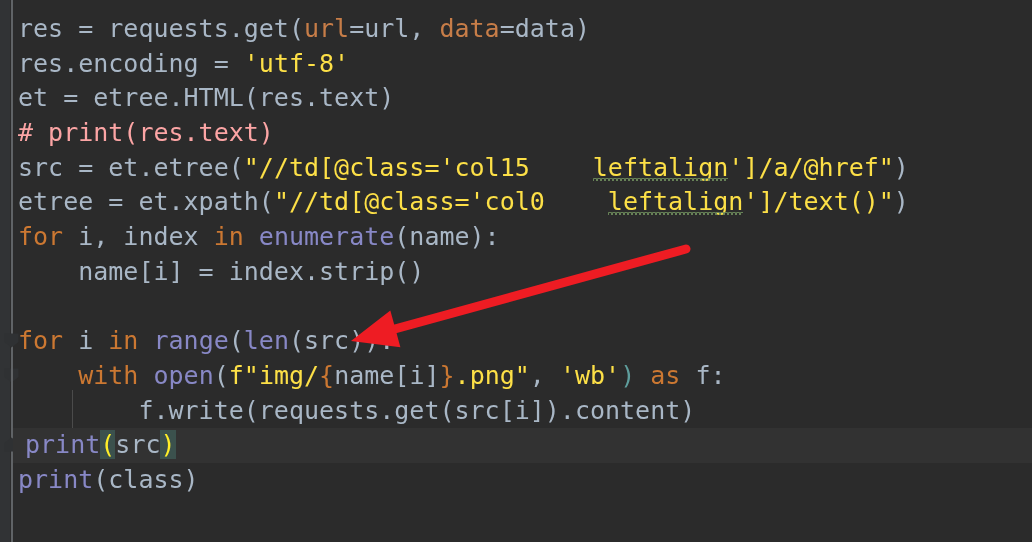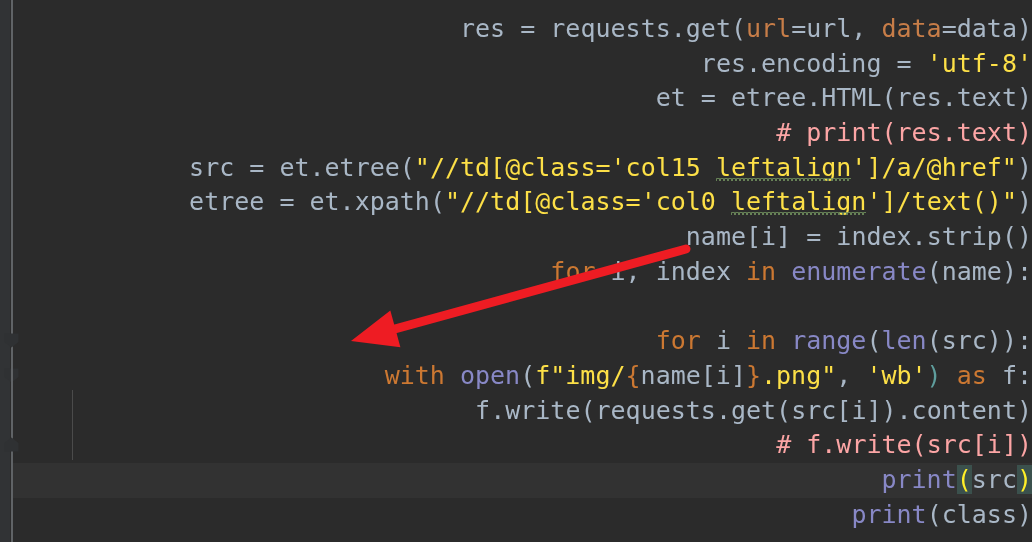--- a/index.html
+++ b/index.html
@@ -35,21 +35,20 @@
   }
   .line {
     position:relative;
     height:34.7px;
     line-height:34.7px;
     font-size:25px;
     white-space:pre;
     padding-left:5px;
     color:#a9b7c6;
     letter-spacing:0px;
-    text-align:right;
   }
   .line.current {
     background:#323232;
     padding-left:12px;
   }
 
   
   .t-plain   { color:#a9b7c6; }
   .t-kw      { color:#cc7832; }
   .t-builtin { color:#8888c6; }
@@ -62,20 +61,21 @@
   
   .brk {
     background:#3b514d;
     color:#ffef28;
   }
 
   
   .squig {
     position:relative;
     text-decoration:none;
+    margin-left:48px;
   }
   .squig::after {
     content:"";
     position:absolute;
     left:0; right:0; bottom:1px;
     height:4px;
     background-image:
       radial-gradient(circle at 2px 3px, transparent 1.4px, #6a8759 1.5px, #6a8759 2.1px, transparent 2.2px);
     background-size:4px 4px;
     background-repeat:repeat-x;
@@ -145,27 +145,26 @@
       <div class="indent-guide" style="left: 72px; top: 390.23px; height: 69.4px; background: rgb(75, 75, 75);"></div>
     </div>
 
   <div class="code-surface" id="code-surface" style="padding-top: 12px;">
       <div class="line"><span class="t-plain">res = requests.get(</span><span class="t-param">url</span><span class="t-plain">=url, </span><span class="t-param">data</span><span class="t-plain">=data)</span></div>
       <div class="line"><span class="t-plain">res.encoding = </span><span class="t-str">'utf-8'</span></div>
       <div class="line"><span class="t-plain">et = etree.HTML(res.text)</span></div>
       <div class="line"><span class="t-comment"># print(res.text)</span></div>
       <div class="line"><span class="t-plain">src = et.etree(</span><span class="t-str">"//td[@class='col15 </span><span class="t-str squig">leftalign</span><span class="t-str">']/a/@href"</span><span class="t-plain">)</span></div>
       <div class="line"><span class="t-plain">etree = et.xpath(</span><span class="t-str">"//td[@class='col0 </span><span class="t-str squig">leftalign</span><span class="t-str">']/text()"</span><span class="t-plain">)</span></div>
+      <div class="line"><span class="t-kw">for</span><span class="t-plain"> i, index </span><span class="t-kw">in</span><span class="t-plain"> </span><span class="t-builtin">enumerate</span><span class="t-plain">(name):</span></div>
       <div class="line"><span class="t-plain">    name[i] = index.strip()</span></div>
-      <div class="line"><span class="t-kw">for</span><span class="t-plain"> i, index </span><span class="t-kw">in</span><span class="t-plain"> </span><span class="t-builtin">enumerate</span><span class="t-plain">(name):</span></div>
       <div class="line">&nbsp;</div>
       <div class="line"><span class="t-kw">for</span><span class="t-plain"> i </span><span class="t-kw">in</span><span class="t-plain"> </span><span class="t-builtin">range</span><span class="t-plain">(</span><span class="t-builtin">len</span><span class="t-plain">(src)):</span></div>
       <div class="line"><span class="t-plain">    </span><span class="t-kw">with</span><span class="t-plain"> </span><span class="t-builtin">open</span><span class="t-plain">(</span><span class="t-str">f"img/</span><span class="t-fbrace">{</span><span class="t-plain">name[i]</span><span class="t-fbrace">}</span><span class="t-str">.png"</span><span class="t-plain">, </span><span class="t-str">'wb'</span><span class="t-paren-c">)</span><span class="t-plain"> </span><span class="t-kw">as</span><span class="t-plain"> f:</span></div>
       <div class="line"><span class="t-plain">        f.write(requests.get(src[i]).content)</span></div>
-      <div class="line"><span class="t-plain">        </span><span class="t-comment"># f.write(src[i])</span></div>
       <div class="line current"><span class="t-builtin">print</span><span class="brk">(</span><span class="t-plain">src</span><span class="brk">)</span></div>
       <div class="line"><span class="t-builtin">print</span><span class="t-plain">(class)</span></div>
     </div>
 
   <svg class="annot-arrow" id="annot-arrow" viewBox="0 0 1032 542" preserveAspectRatio="none">
       <line x1="686" y1="249" x2="382.9375274482075" y2="332.22909693959673" stroke="#ee1c23" stroke-width="9" stroke-linecap="round"></line>
       <polygon points="351,341 390.32605991756895,310.49654099352375 393.84819188325025,323.32169543377614 396.86716213954844,334.3146849539925 400.38929410522974,347.1398393942449" fill="#ee1c23"></polygon>
     </svg>
 
 </div>

